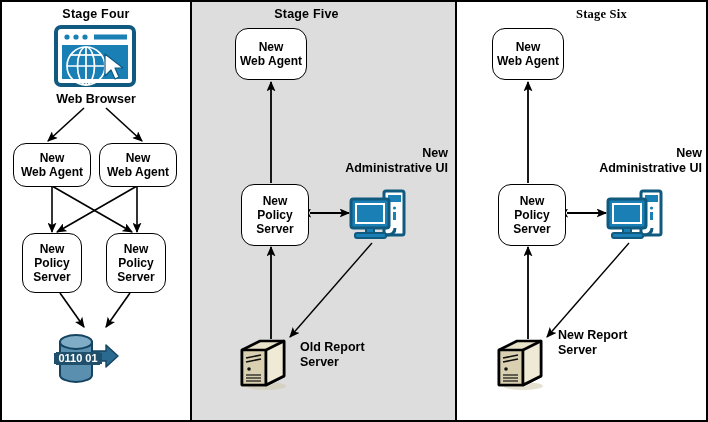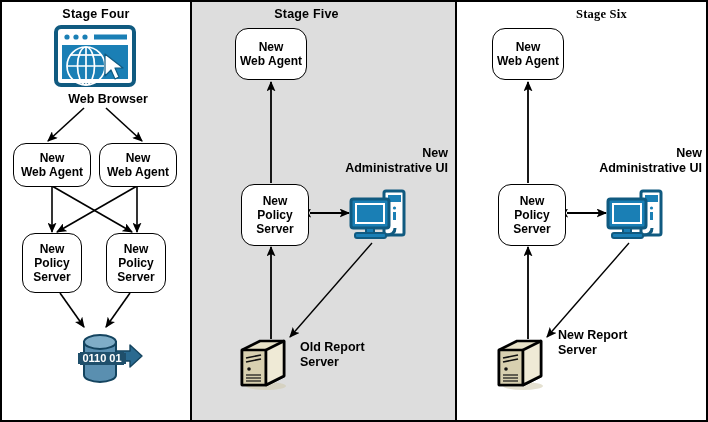--- a/index.html
+++ b/index.html
@@ -158,35 +158,35 @@
         <ellipse cx="33" cy="42" rx="8.5" ry="19"></ellipse>
         <line x1="14" y1="42" x2="52" y2="42"></line>
         <line x1="17" y1="31" x2="49" y2="31"></line>
         <line x1="33" y1="23" x2="33" y2="61"></line>
       </g>
 
       <path d="M52,30 L52,52 L58,46 L62,55 L66,53 L62,44 L70,44 z" fill="#ffffff" stroke="#105a80" stroke-width="1.2" stroke-linejoin="round"></path>
     </svg>
   </div>
 
-  <div class="plain-label center" style="left:2px;top:92px;width:188px;padding-left:12px;">Web Browser</div>
+  <div class="plain-label center" style="left:2px;top:92px;width:188px;">Web Browser</div>
 
   <div class="node" style="left:13px;top:143px;width:78px;height:44px;">New
 Web Agent</div>
   <div class="node" style="left:99px;top:143px;width:78px;height:44px;">New
 Web Agent</div>
 
   <div class="node" style="left:22px;top:233px;width:60px;height:60px;">New
 Policy
 Server</div>
   <div class="node" style="left:106px;top:233px;width:60px;height:60px;">New
 Policy
 Server</div>
 
-  <div class="icon" style="left:72px;top:331px;width:72px;height:56px;">
+  <div class="icon" style="left:48px;top:331px;width:72px;height:56px;">
     <svg width="72" height="56" viewBox="0 0 72 56">
 
       <path d="M44,20 L58,20 L58,14 L70,25 L58,36 L58,30 L44,30 z" fill="#2a6a90" stroke="#14445f" stroke-width="1.4" stroke-linejoin="round"></path>
 
       <path d="M12,11 L12,44 a16,7 0 0 0 32,0 L44,11 z" fill="#5a8fb0" stroke="#14445f" stroke-width="2"></path>
       <ellipse cx="28" cy="11" rx="16" ry="7" fill="#7fadc7" stroke="#14445f" stroke-width="2"></ellipse>
 
       <rect x="8" y="21" width="44" height="13" fill="#1f4f6b"></rect>
       <text x="30" y="31.4" font-family="'Liberation Sans',sans-serif" font-size="11" font-weight="bold" fill="#ffffff" text-anchor="middle">0110 01</text>
 

